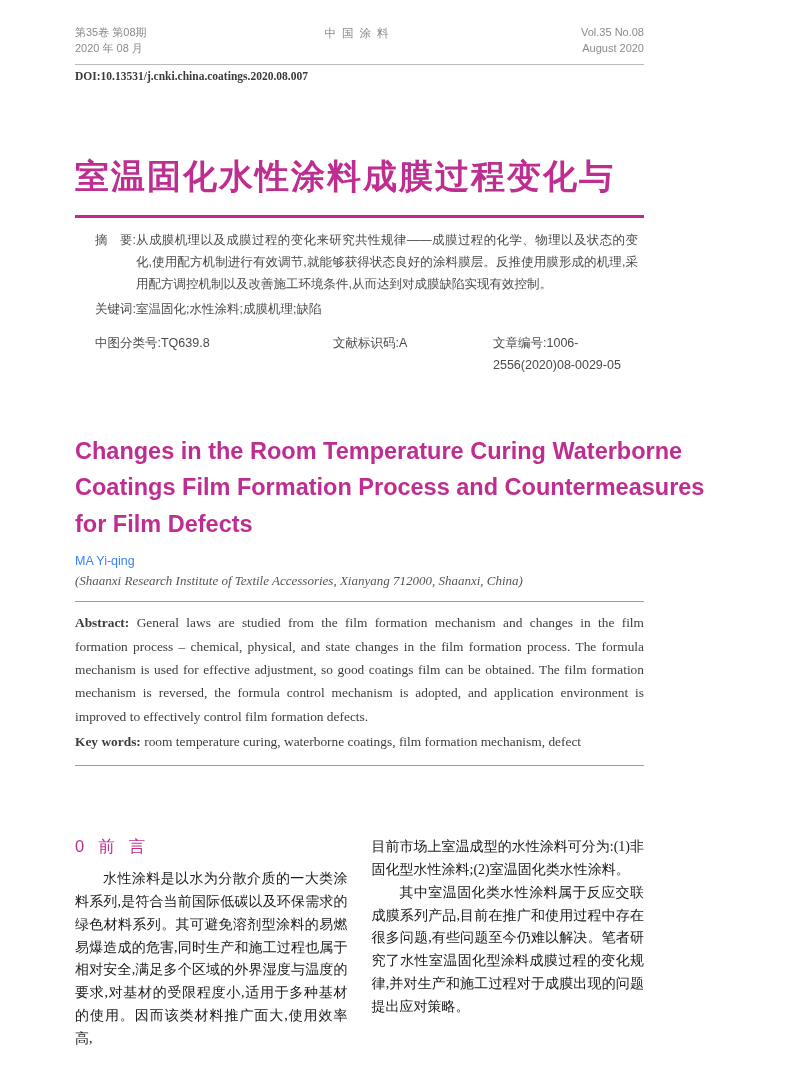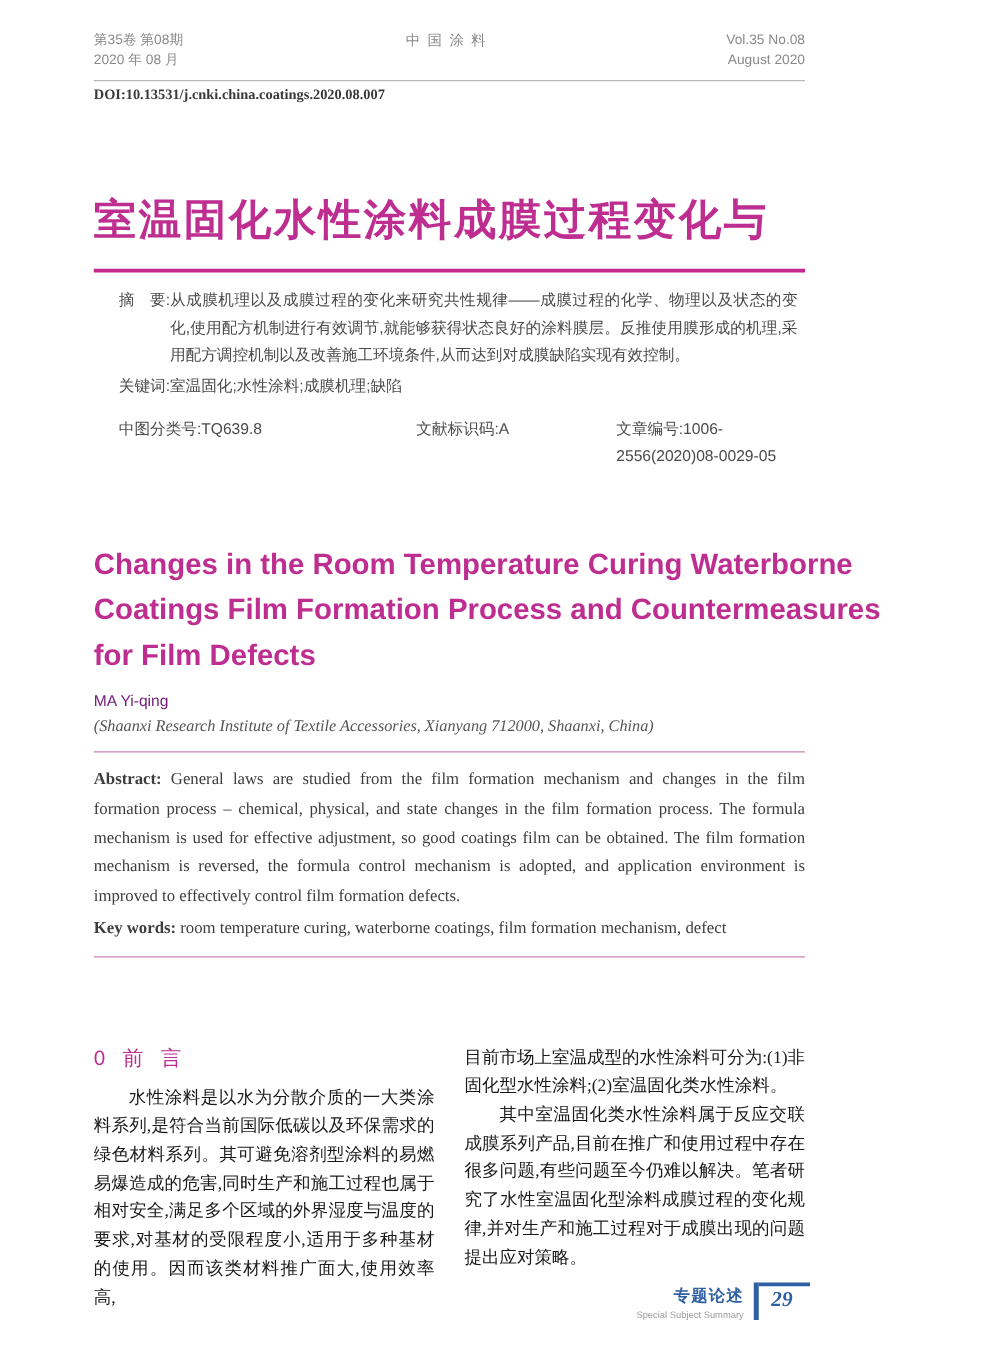--- a/index.html
+++ b/index.html
@@ -56,21 +56,21 @@
 
   
   .title-en{
     margin-top:56px;
     color:#be2d90;
     font-weight:bold;
     font-size:23.5px;
     line-height:1.55;
     width:640px;
   }
-  .author-en{margin-top:12px;color:#701a75;font-size:12.5px;}
+  .author-en{margin-top:12px;color:#3b82f6;font-size:12.5px;}
   .affil-en{margin-top:5px;color:#555555;font-size:13px;font-style:italic;
     font-family:"Liberation Serif","DejaVu Serif",serif;}
 
   .thin-pink{border:none;border-top:1px solid #c783ae;margin:12px 0 0 0;}
 
   
   .abs-en{margin-top:9px;font-family:"Liberation Serif","DejaVu Serif",serif;
     color:#3d3d3d;font-size:13.4px;line-height:1.74;text-align:justify;}
   .abs-en .lbl{font-weight:bold;}
   .kw-en{margin-top:2px;text-align:left;}
@@ -157,22 +157,14 @@
         <span class="num">0</span><span class="ttl">前言</span>
       </h2>
       <p class="body-para indent">水性涂料是以水为分散介质的一大类涂料系列,是符合当前国际低碳以及环保需求的绿色材料系列。其可避免溶剂型涂料的易燃易爆造成的危害,同时生产和施工过程也属于相对安全,满足多个区域的外界湿度与温度的要求,对基材的受限程度小,适用于多种基材的使用。因而该类材料推广面大,使用效率高,</p>
     </div>
     <div class="col">
       <p class="body-para">目前市场上室温成型的水性涂料可分为:(1)非固化型水性涂料;(2)室温固化类水性涂料。</p>
       <p class="body-para indent">其中室温固化类水性涂料属于反应交联成膜系列产品,目前在推广和使用过程中存在很多问题,有些问题至今仍难以解决。笔者研究了水性室温固化型涂料成膜过程的变化规律,并对生产和施工过程对于成膜出现的问题提出应对策略。</p>
     </div>
   </div>
 
-  <div class="badge">
-    <div class="badge-labels">
-      <div class="badge-zh">专题论述</div>
-      <div class="badge-en">Special Subject Summary</div>
-    </div>
-    <div class="badge-bar"></div>
-    <div class="badge-page">29</div>
-  </div>
 
 </div>
 
 </body></html>

